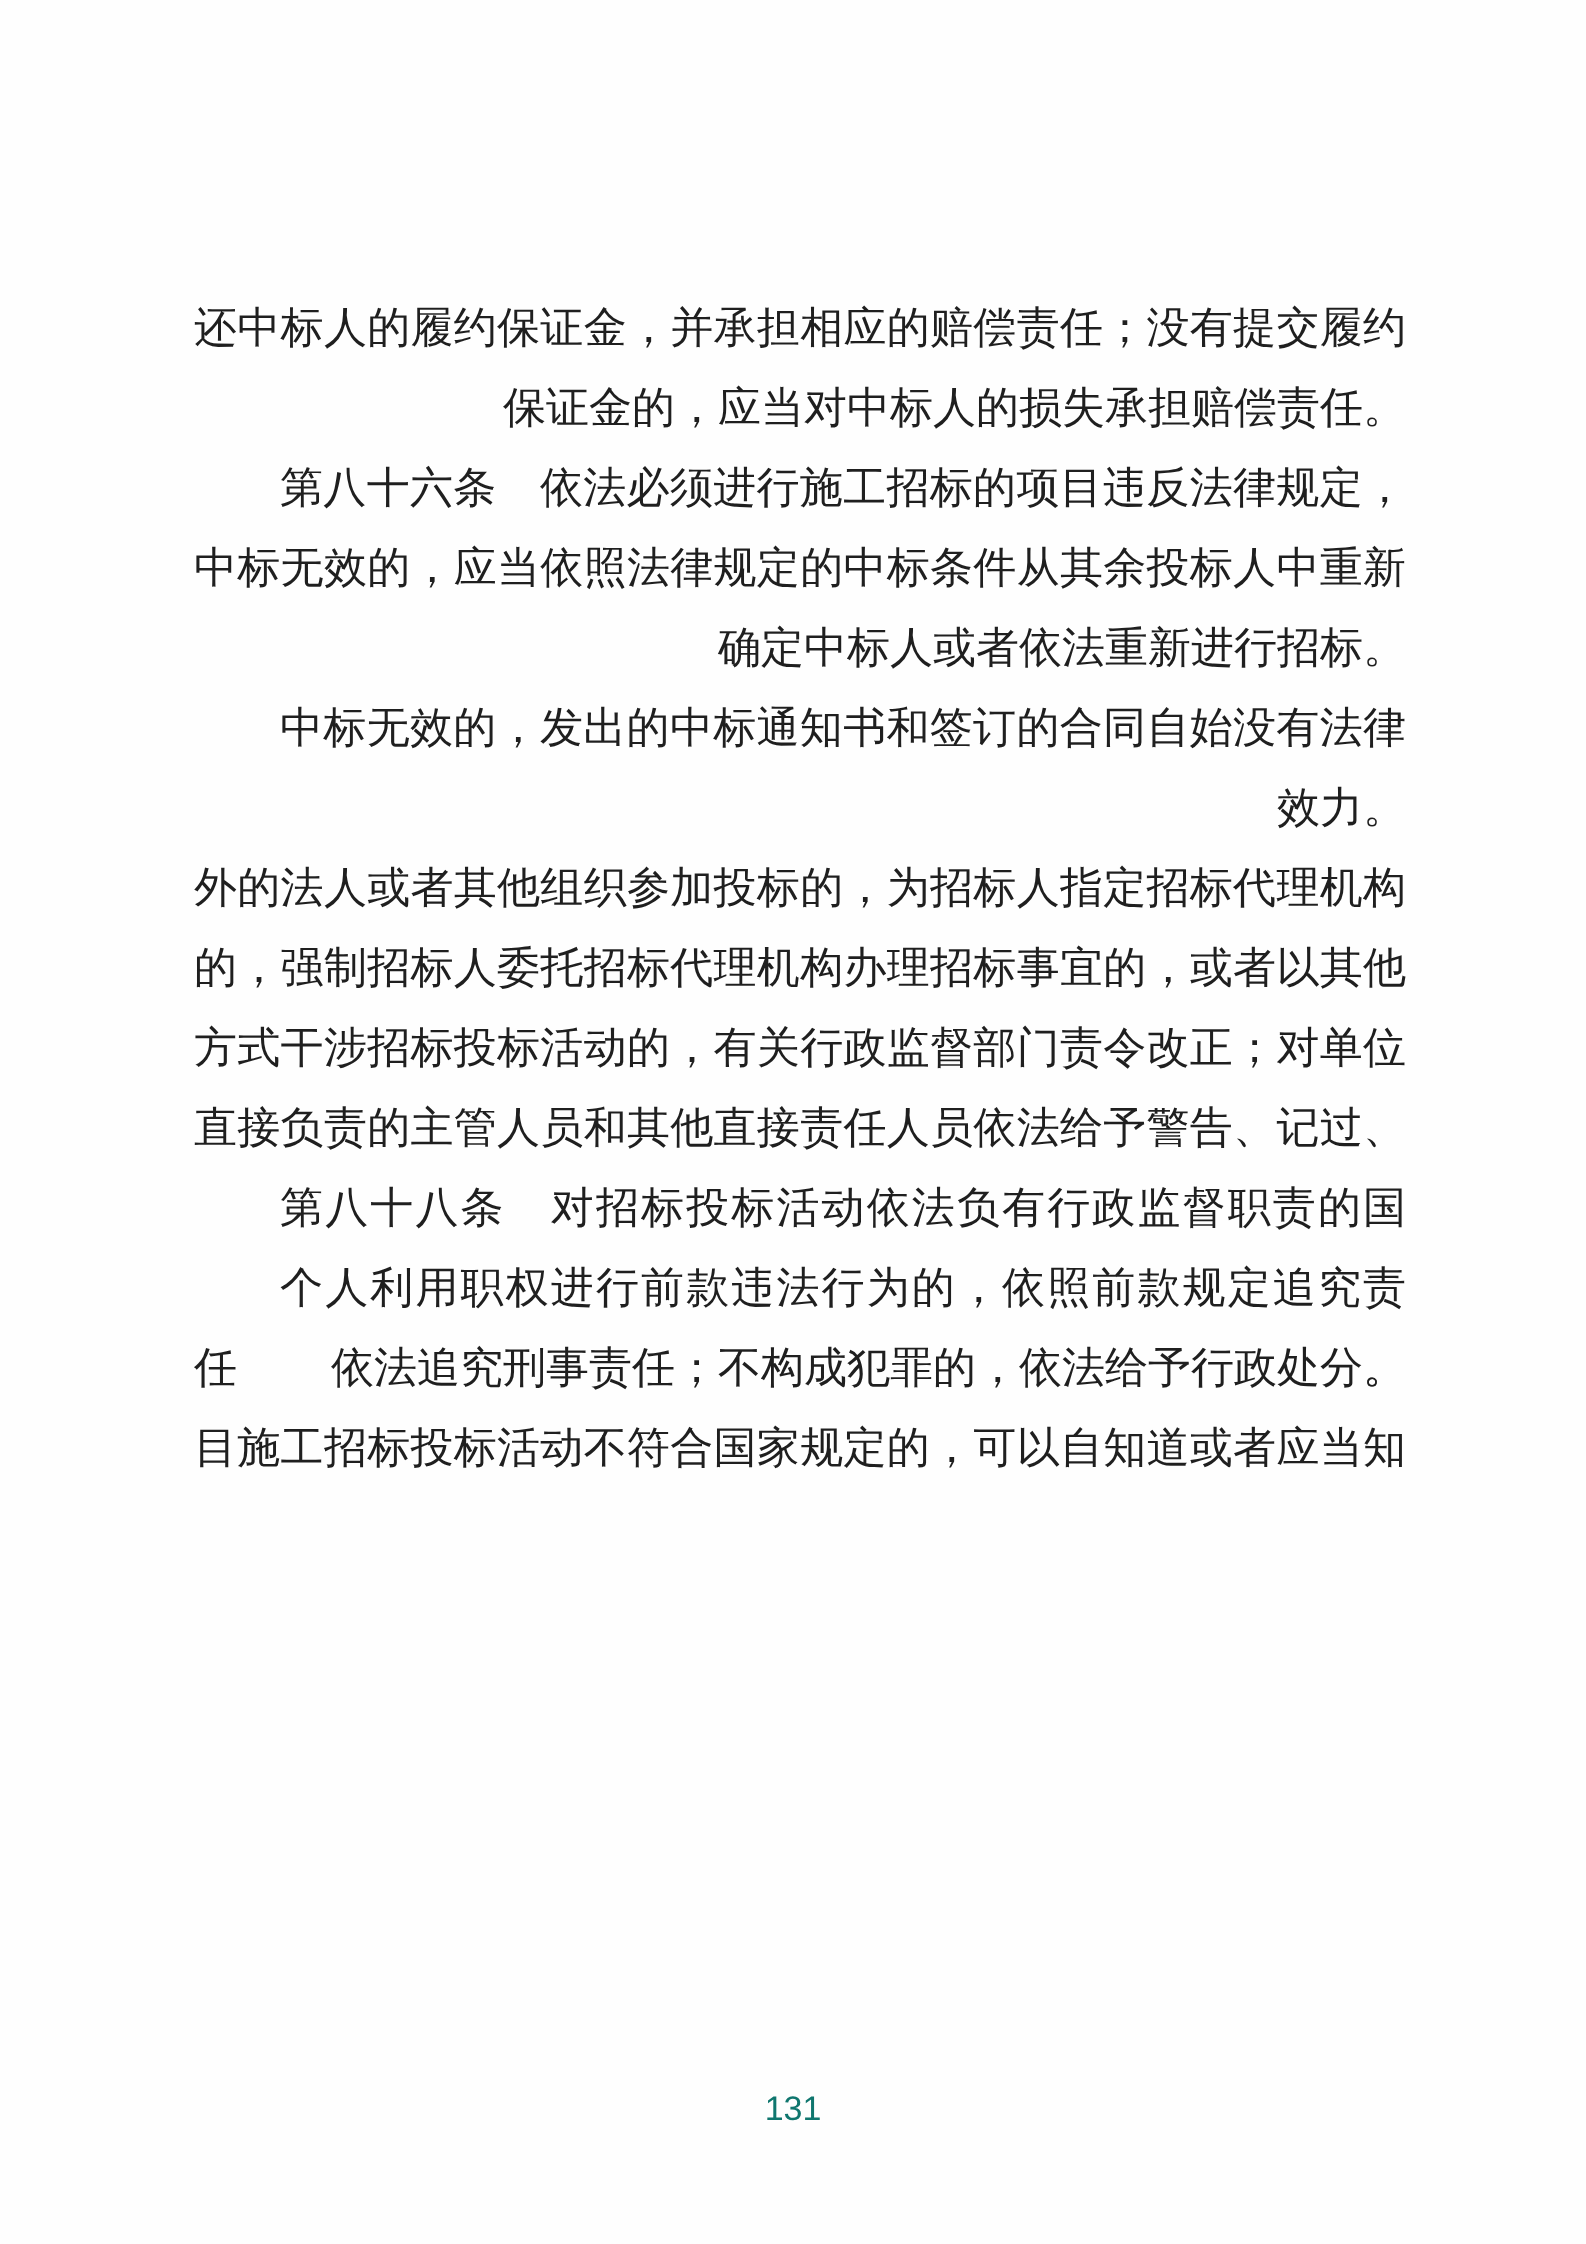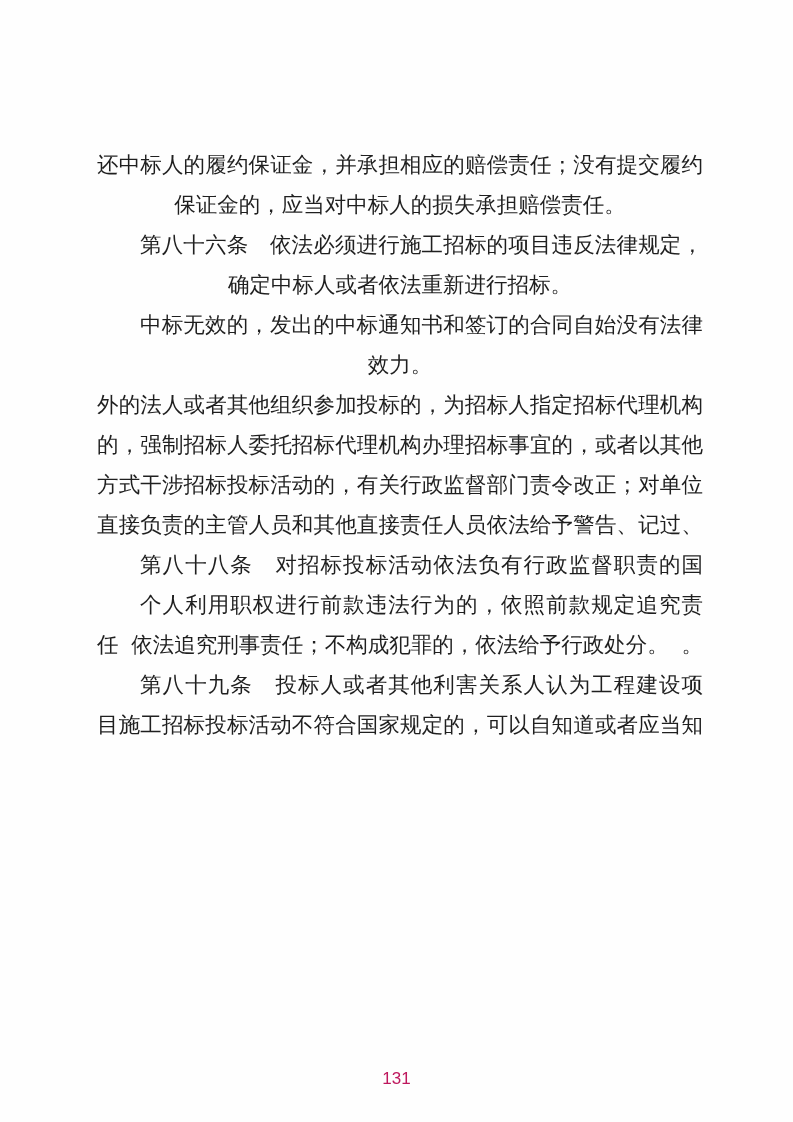--- a/index.html
+++ b/index.html
@@ -24,56 +24,56 @@
     left: 97px;
     top: 145px;
     width: 606px;
     color: #1f1f1f;
     font-size: 21.5px;
     font-family: "DejaVu Serif", serif;
   }
   .line {
     height: 40px;
     line-height: 40px;
-    text-align: center;
+    text-align: right;
   }
   .line.justify {
     text-align: justify;
     text-align-last: justify;
   }
   .line.indent {
     text-indent: 43px;
   }
   .page-number {
     position: absolute;
-    top: 1068px;
+    top: 1044px;
     left: 0;
     width: 100%;
     text-align: center;
     font-family: "Liberation Sans", sans-serif;
     font-size: 17px;
     line-height: 22px;
-    color: #be185d;
+    color: #0f766e;
   }
 </style>
 </head>
 <body>
 
 <div class="page">
   <div class="text-block" id="text-block">
       <div class="line justify">还中标人的履约保证金，并承担相应的赔偿责任；没有提交履约</div>
       <div class="line">保证金的，应当对中标人的损失承担赔偿责任。</div>
       <div class="line justify indent">第八十六条　依法必须进行施工招标的项目违反法律规定，</div>
+      <div class="line justify">中标无效的，应当依照法律规定的中标条件从其余投标人中重新</div>
       <div class="line">确定中标人或者依法重新进行招标。</div>
       <div class="line justify indent">中标无效的，发出的中标通知书和签订的合同自始没有法律</div>
       <div class="line">效力。</div>
       <div class="line justify">外的法人或者其他组织参加投标的，为招标人指定招标代理机构</div>
       <div class="line justify">的，强制招标人委托招标代理机构办理招标事宜的，或者以其他</div>
       <div class="line justify">方式干涉招标投标活动的，有关行政监督部门责令改正；对单位</div>
       <div class="line justify">直接负责的主管人员和其他直接责任人员依法给予警告、记过、</div>
       <div class="line justify indent">第八十八条　对招标投标活动依法负有行政监督职责的国</div>
       <div class="line justify indent">个人利用职权进行前款违法行为的，依照前款规定追究责任。</div>
       <div class="line">依法追究刑事责任；不构成犯罪的，依法给予行政处分。</div>
-      <div class="line justify indent">第八十九条　投标人或者其他利害关系人认为工程建设项</div>
       <div class="line justify">目施工招标投标活动不符合国家规定的，可以自知道或者应当知</div>
     </div>
   <div class="page-number">131</div>
 </div>
 
 </body></html>

